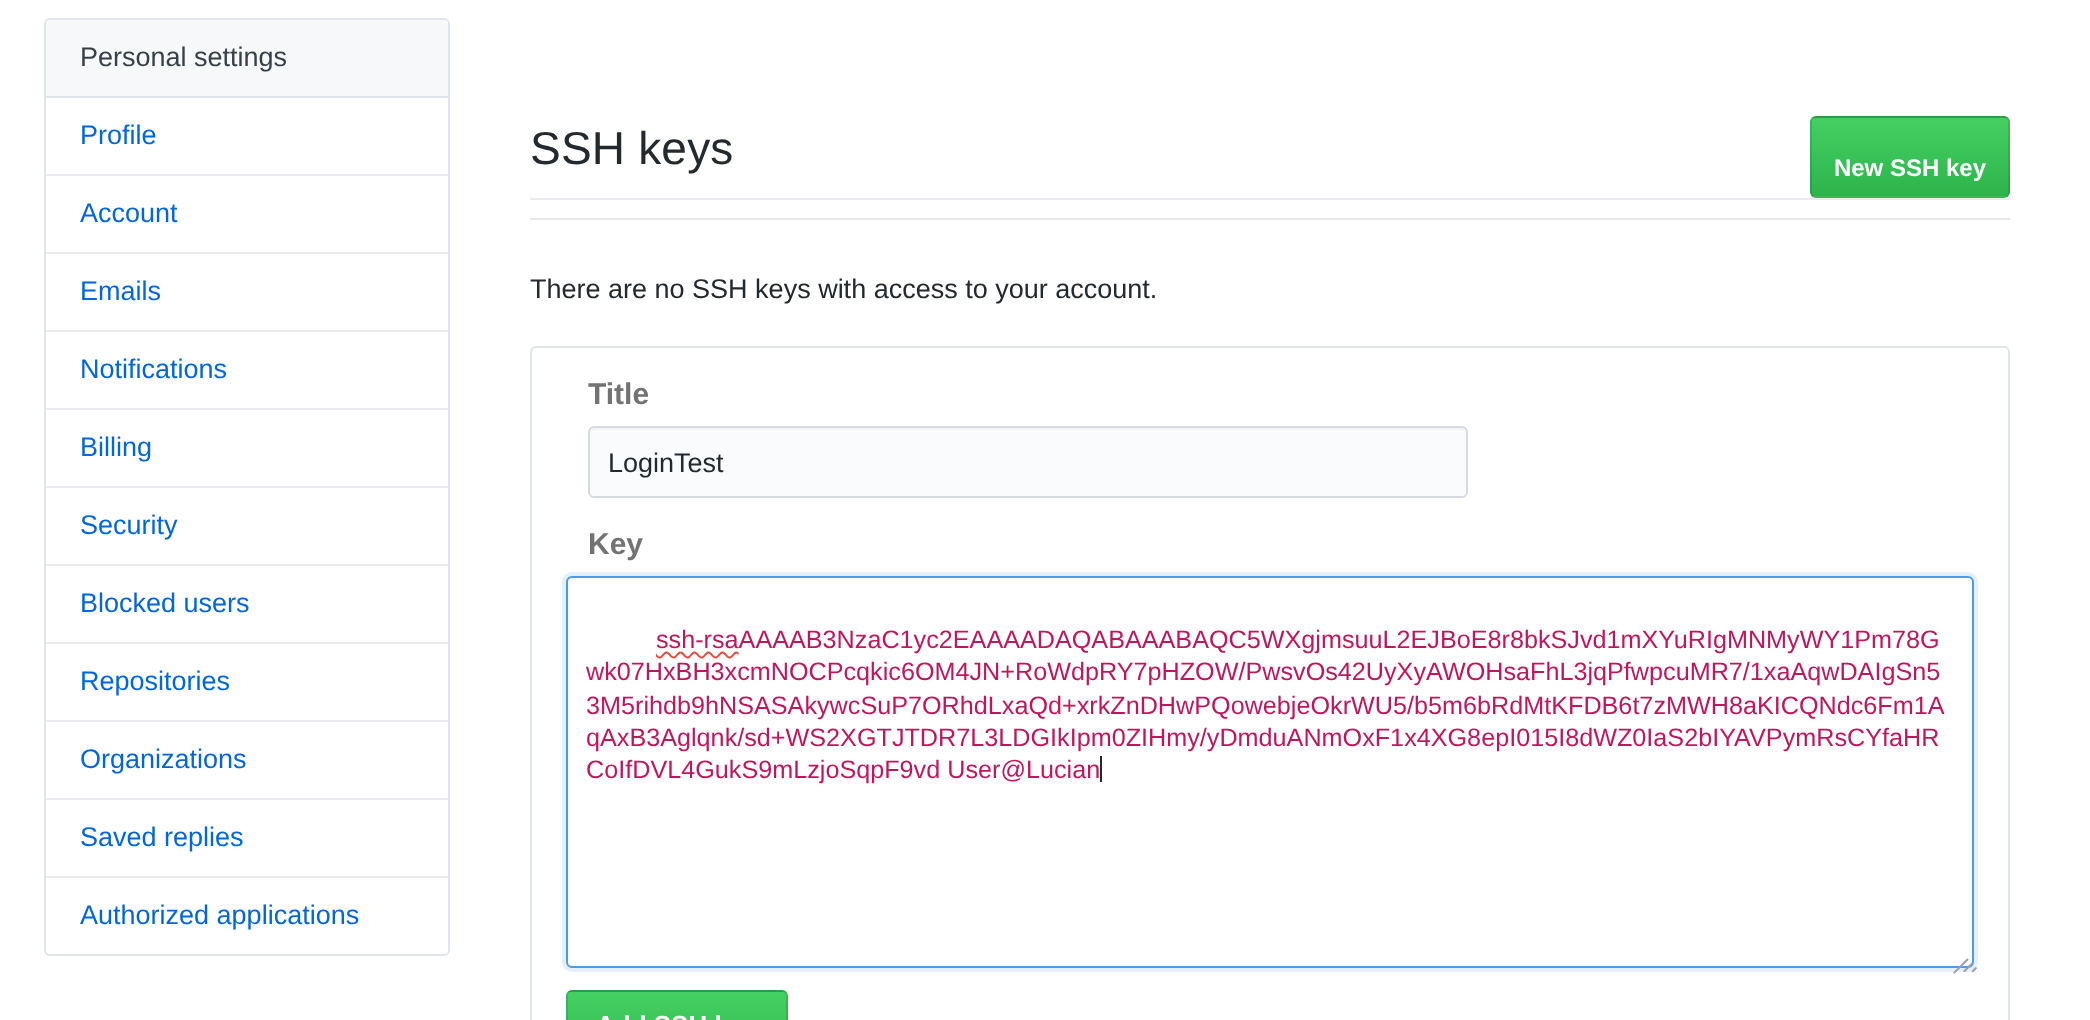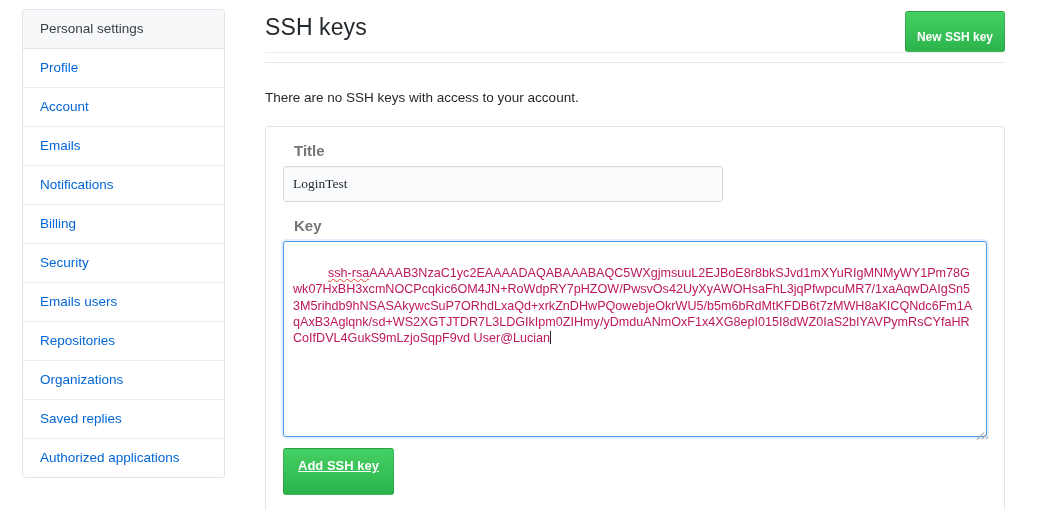--- a/index.html
+++ b/index.html
@@ -74,20 +74,21 @@
   .main {
     position: absolute;
     left: 265px;
     top: 0;
     width: 740px;
   }
   .page-head {
     position: relative;
     padding-top: 10px;
     height: 52px;
+    margin-top: 47px;
   }
   .page-title {
     font-size: 23px;
     font-weight: normal;
     line-height: 34px;
     color: #24292e;
     margin: 0;
     letter-spacing: .1px;
   }
   .btn-new {
@@ -134,28 +135,29 @@
     line-height: 17px;
     margin-bottom: 7px;
     margin-left: 11px;
   }
   .title-input {
     display: block;
     width: 440px;
     height: 31px;
     padding: 17px 9px;
     font-size: 13.5px;
-    font-family: Liberation Serif, serif;
+    font-family: Liberation Sans, sans-serif;
     color: #24292e;
     background: #fafbfc;
     border: 1px solid #d7dbe0;
     border-radius: 3px;
     outline: none;
     line-height: 19px;
     box-shadow: inset 0 1px 1px rgba(27,31,35,.04);
+    margin-left: 11px;
   }
   .field-gap { height: 15px; }
 
   .key-wrap {
     position: relative;
     width: 100%;
   }
   .key-area {
     display: block;
     width: 100%;
@@ -258,21 +260,21 @@
 
   <nav class="sidebar">
     <div class="sidebar-header">Personal settings</div>
 
     <a class="sidebar-item" href="#">Profile</a>
     <a class="sidebar-item" href="#">Account</a>
     <a class="sidebar-item" href="#">Emails</a>
     <a class="sidebar-item" href="#">Notifications</a>
     <a class="sidebar-item" href="#">Billing</a>
     <a class="sidebar-item" href="#">Security</a>
-    <a class="sidebar-item" href="#">Emails users</a>
+    <a class="sidebar-item" href="#">Blocked users</a>
     <a class="sidebar-item" href="#">Repositories</a>
     <a class="sidebar-item" href="#">Organizations</a>
     <a class="sidebar-item" href="#">Saved replies</a>
     <a class="sidebar-item" href="#">Authorized applications</a>
   </nav>
 
   <div class="main">
 
     <div class="page-head">
       <h1 class="page-title">SSH keys</h1>

